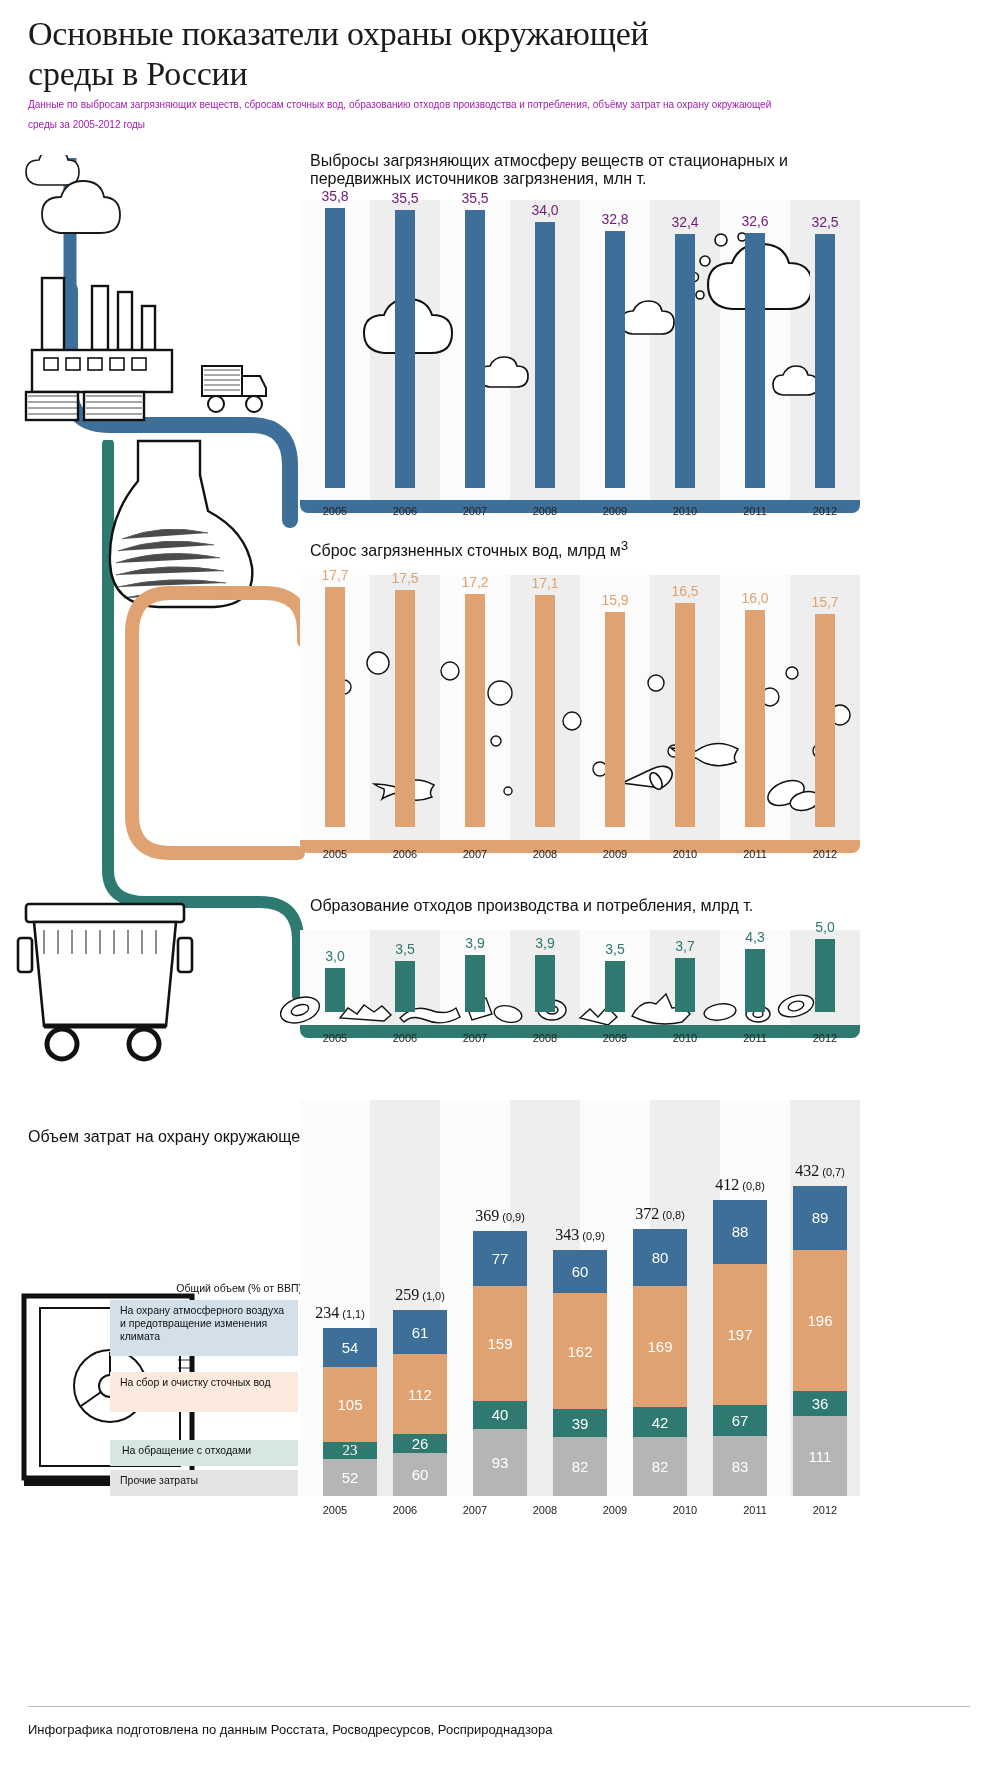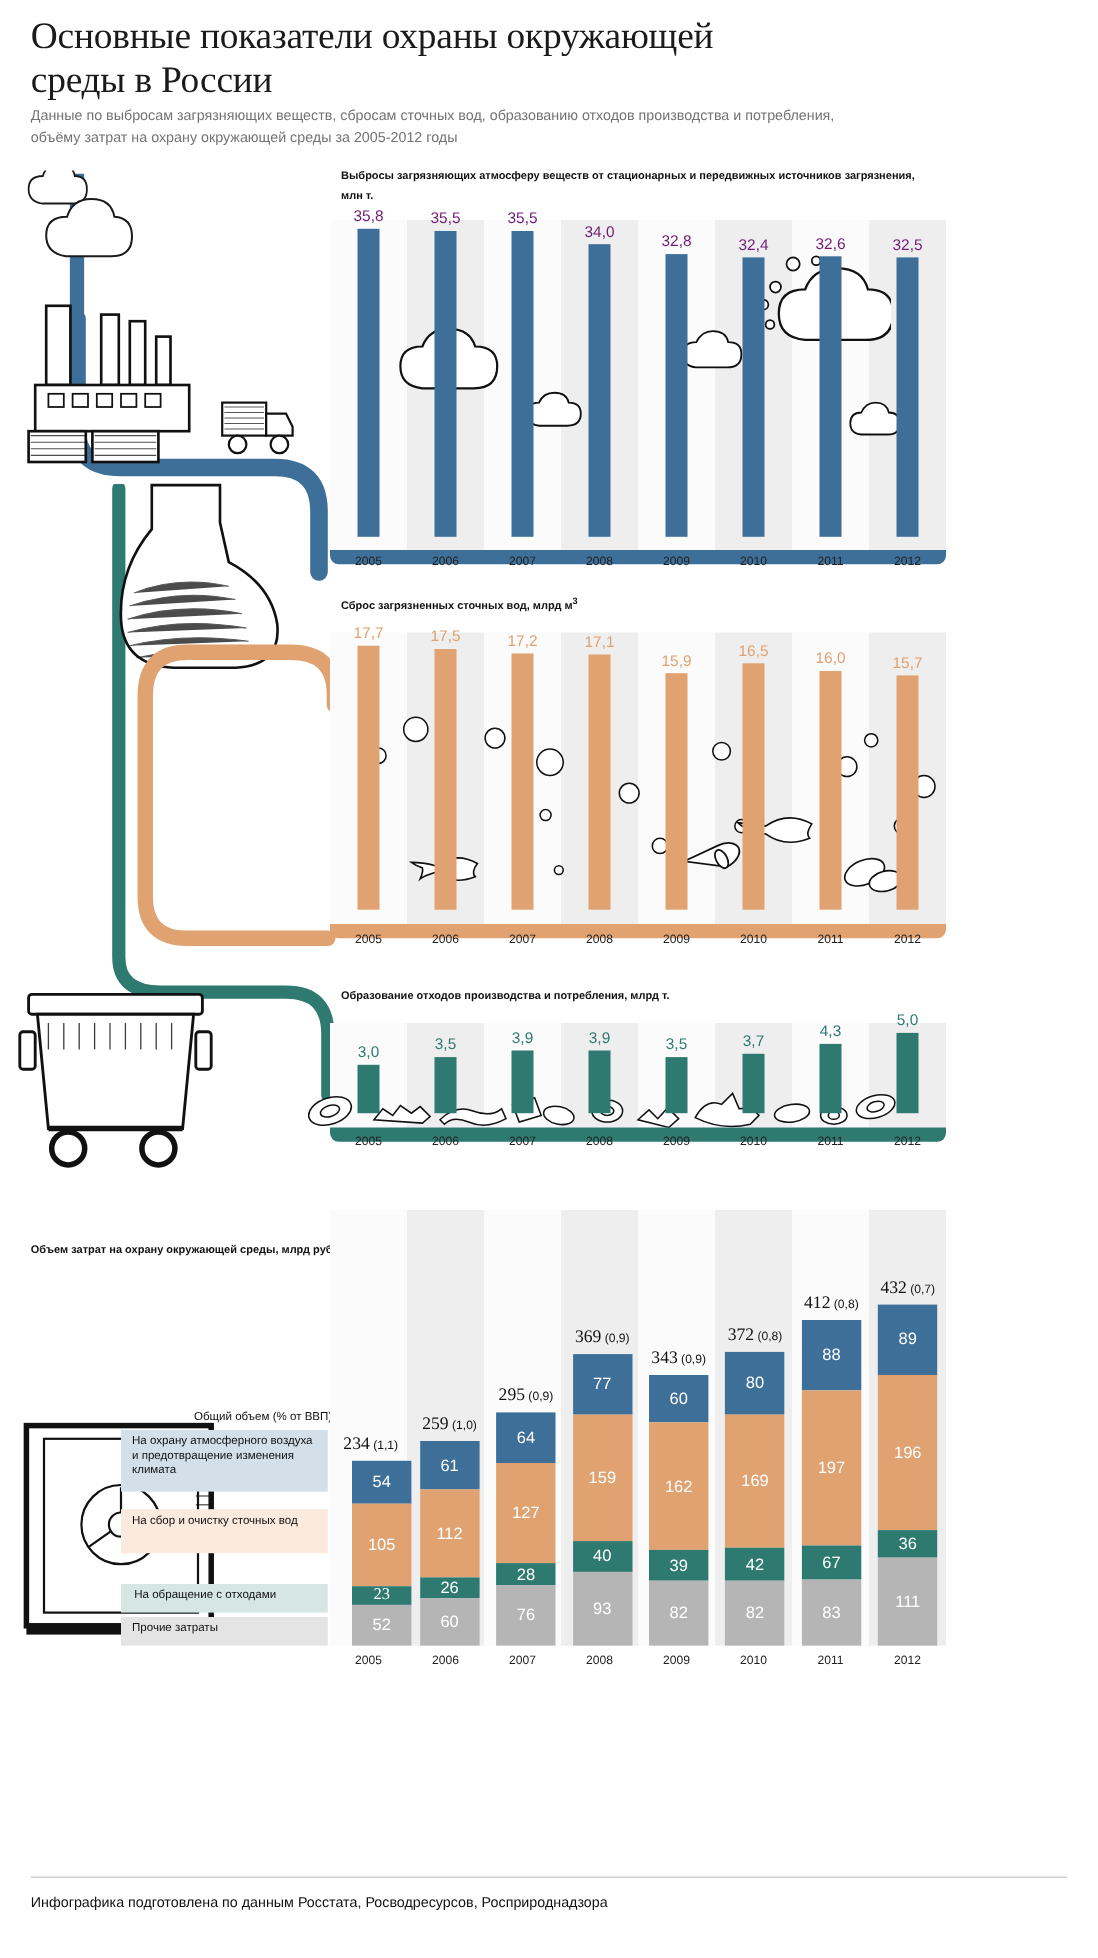--- a/index.html
+++ b/index.html
@@ -2,25 +2,25 @@
 <html><head>
 <meta charset="utf-8">
 <style>
   html,body{margin:0;padding:0;background:#ffffff;}
   body{font-family:"Liberation Sans",sans-serif;color:#111;}
   #page{position:relative;width:998px;height:1780px;overflow:hidden;background:#fff;}
 
   
   .title{position:absolute;left:28px;top:14px;width:700px;font-family:"Liberation Serif",serif;
          font-size:34px;line-height:40px;color:#1a1a1a;font-weight:400;letter-spacing:-0.2px;}
-  .subtitle{position:absolute;left:28px;top:95px;width:770px;font-size:13px;line-height:20px;color:#737373;}
+  .subtitle{position:absolute;left:28px;top:95px;width:770px;font-size:10px;line-height:20px;color:#a21caf;}
 
   
   .plate{position:absolute;}
-  .chart-title{position:absolute;font-size:10px;font-weight:bold;color:#111;line-height:18px;}
+  .chart-title{position:absolute;font-size:16px;font-weight:normal;color:#111;line-height:18px;}
 
   .colstripes{position:absolute;top:0;left:0;right:0;bottom:0;display:flex;}
   .stripe{flex:1 1 0;}
   .stripe.odd{background:#fbfbfb;}
   .stripe.even{background:#eeeeee;}
 
   .bars{position:absolute;left:0;right:0;bottom:0;top:0;display:flex;}
   .barcell{flex:1 1 0;position:relative;display:flex;align-items:flex-end;justify-content:center;}
   .bar{width:20px;border-radius:0;}
   .barval{position:absolute;width:60px;text-align:center;font-size:14px;}
@@ -510,29 +510,20 @@
         <div class="scol">
           <div class="stot" style="bottom: 191.856px;"><span>259</span><span class="pct"> (1,0)</span></div>
           <div class="sbar" style="height: 185.856px;">
             <div class="seg air" style="height: 43.7731px;">61</div>
             <div class="seg water" style="height: 80.3704px;">112</div>
             <div class="seg waste" style="height: 18.6574px;">26</div>
             <div class="seg other" style="height: 43.0556px;">60</div>
           </div>
         </div>
         <div class="scol">
-          <div class="stot" style="bottom: 217.69px;"><span>295</span><span class="pct"> (0,9)</span></div>
-          <div class="sbar" style="height: 211.69px;">
-            <div class="seg air" style="height: 45.9259px;">64</div>
-            <div class="seg water" style="height: 91.1343px;">127</div>
-            <div class="seg waste" style="height: 20.0926px;">28</div>
-            <div class="seg other" style="height: 54.537px;">76</div>
-          </div>
-        </div>
-        <div class="scol">
           <div class="stot" style="bottom: 270.792px;"><span>369</span><span class="pct"> (0,9)</span></div>
           <div class="sbar" style="height: 264.792px;">
             <div class="seg air" style="height: 55.2546px;">77</div>
             <div class="seg water" style="height: 114.097px;">159</div>
             <div class="seg waste" style="height: 28.7037px;">40</div>
             <div class="seg other" style="height: 66.7361px;">93</div>
           </div>
         </div>
         <div class="scol">
           <div class="stot" style="bottom: 252.134px;"><span>343</span><span class="pct"> (0,9)</span></div>

